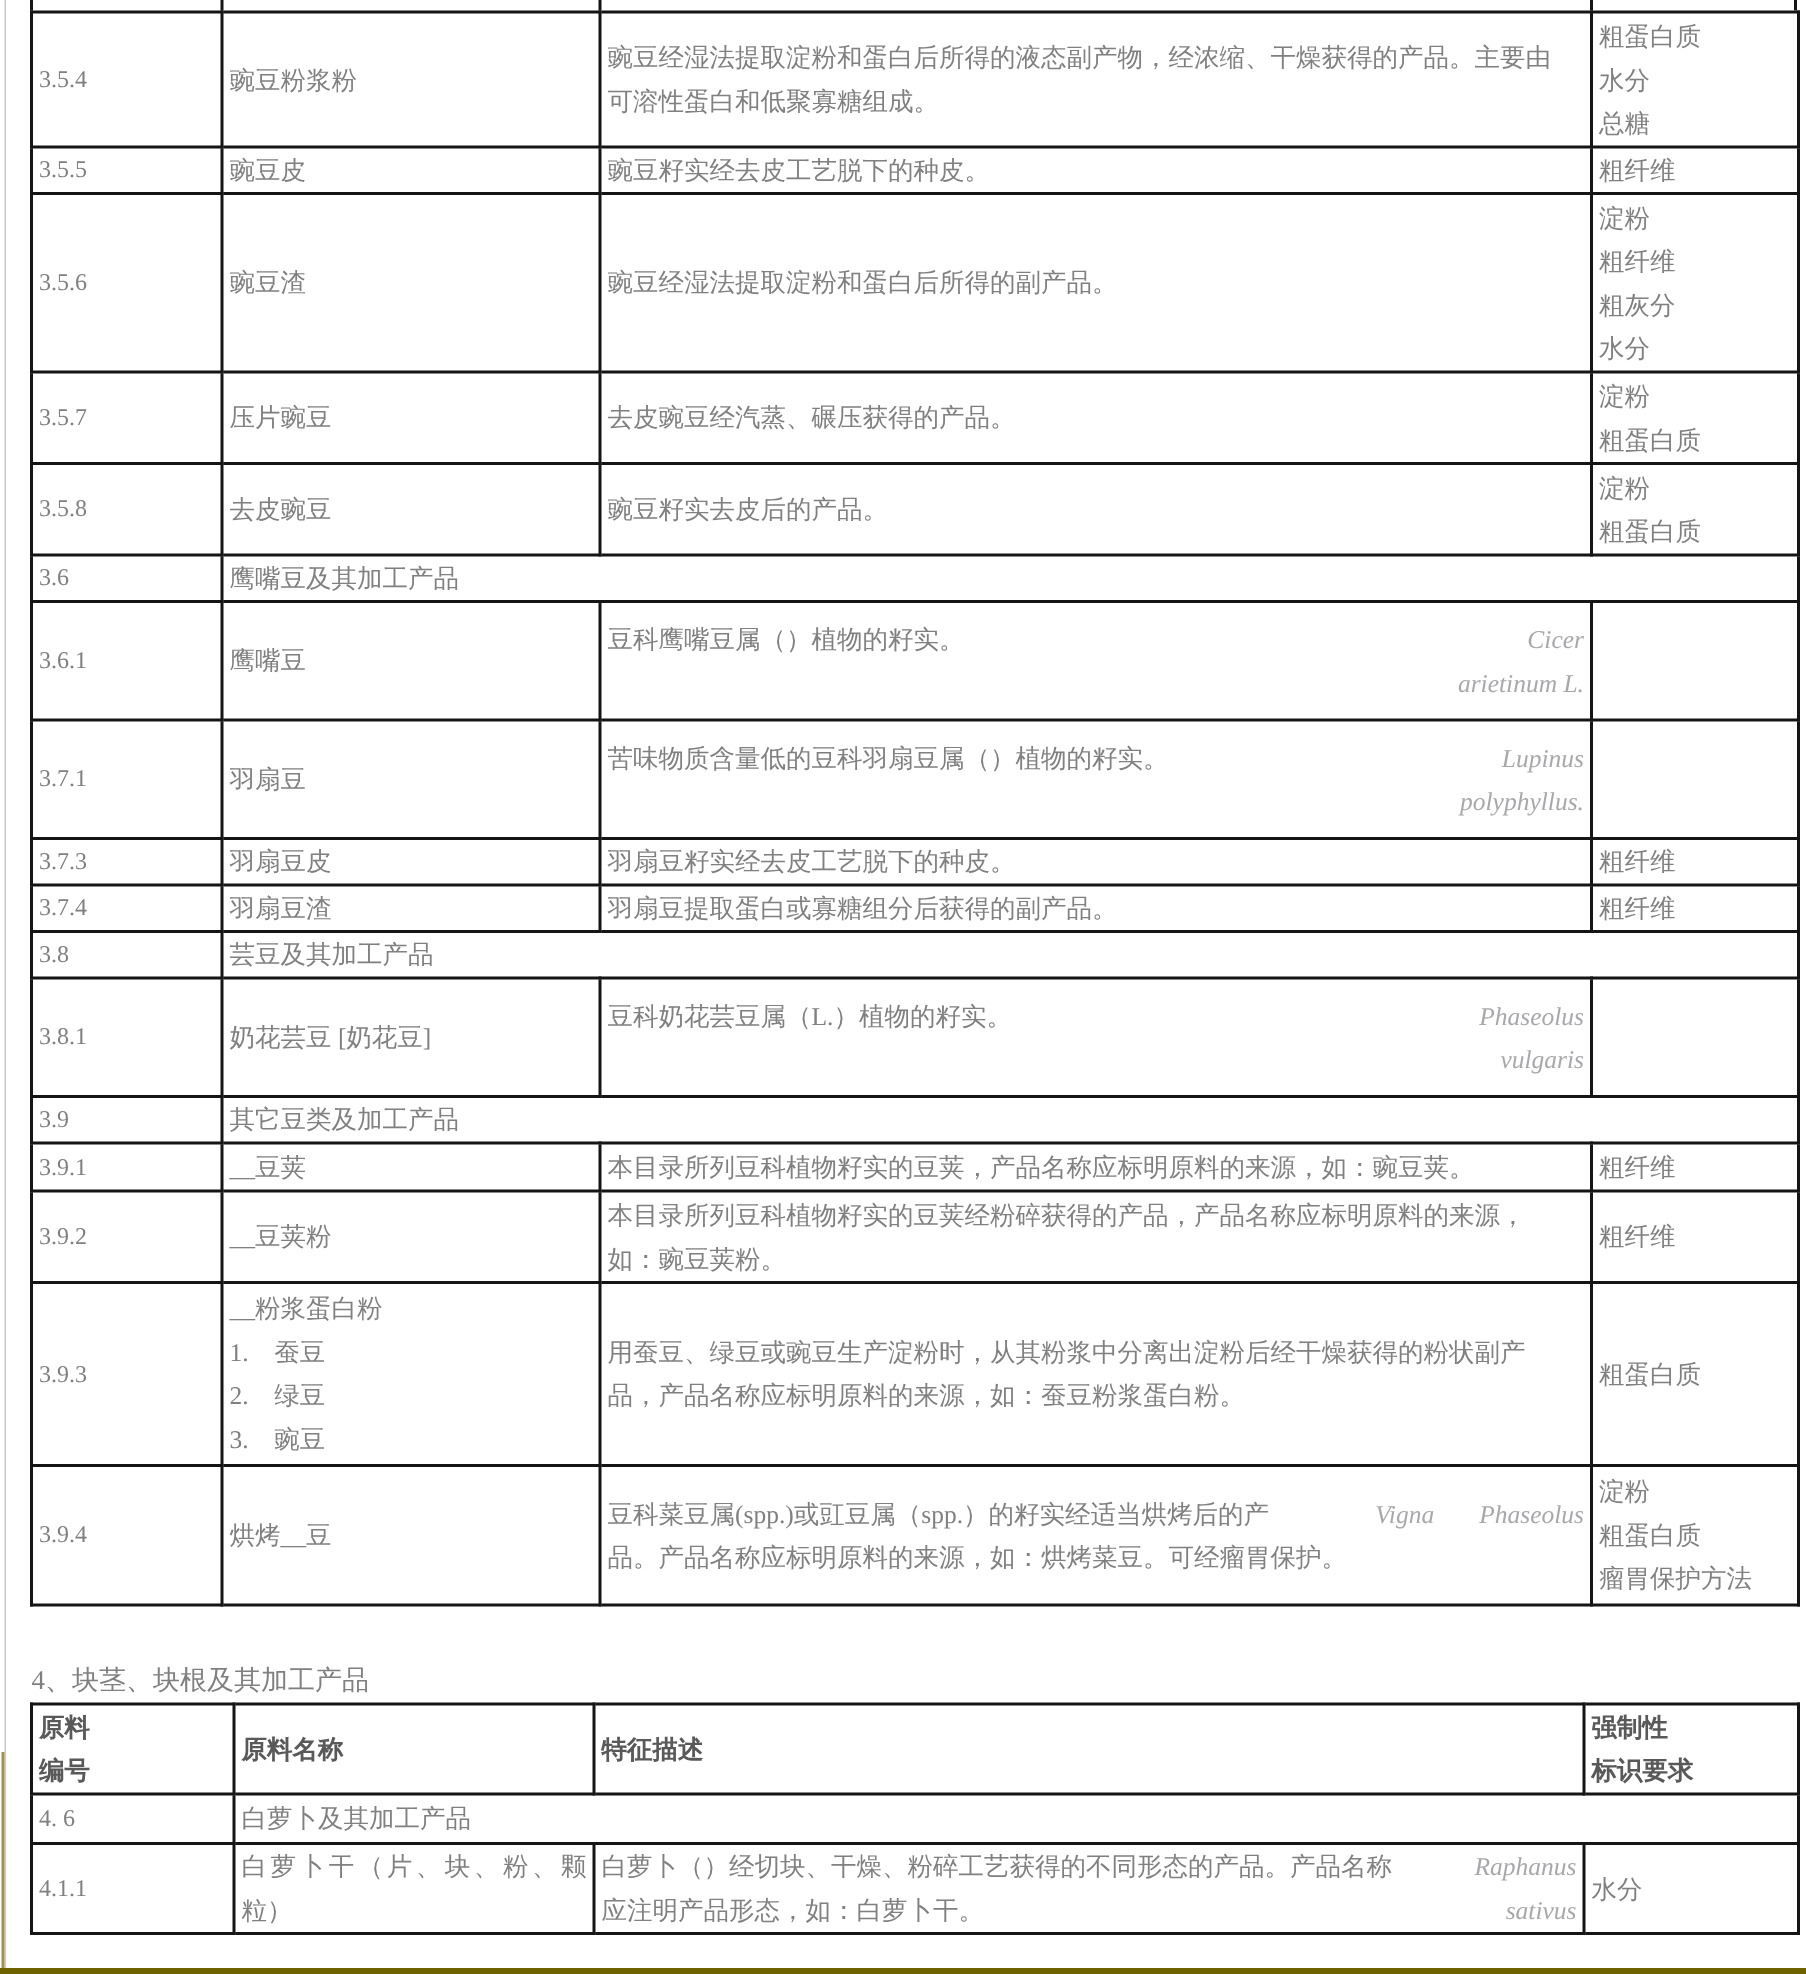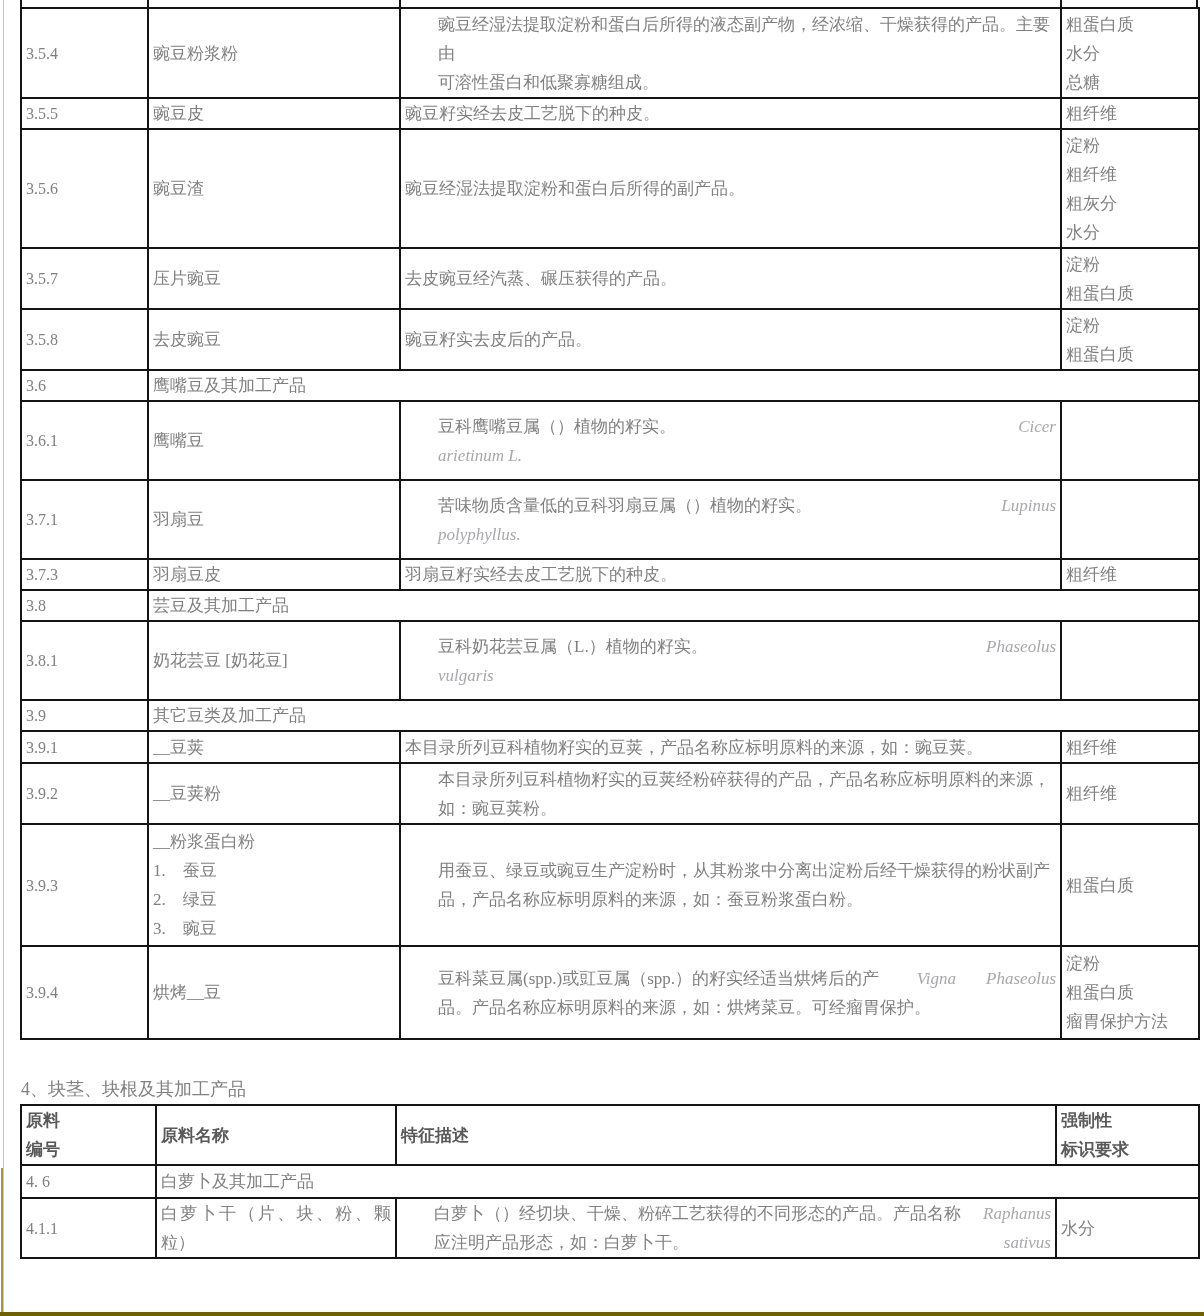--- a/index.html
+++ b/index.html
@@ -22,25 +22,25 @@
   .tstub .s1{width:127px;border-right:2px solid #151515;}
   .tstub .s2{width:252px;border-right:2px solid #151515;}
   .tstub .s3{width:661px;border-right:2px solid #151515;}
   .tstub .s4{flex:1;}
 
   table{border-collapse:collapse;table-layout:fixed;margin-left:20px;}
   td{border:2px solid #151515;padding:0 4px;vertical-align:middle;
      font-size:17px;line-height:29px;overflow:hidden;}
   .c-id{font-size:16px;}
   .latin{color:#a8a8ac;white-space:nowrap;font-style:italic;}
-  .dl{min-height:29px;margin-left:33px;}
+  .dl{min-height:29px;}
   .flex{display:flex;align-items:center;}
   .ml-auto{margin-left:auto;}
   .gap{margin-left:30px;}
-  .right{text-align:left;}
+  .right{text-align:right;}
   .justify{text-align:justify;}
 
   
   .h90{height:90px}.h31{height:31px}.h119{height:119px}.h61{height:61px}
   .h30{height:30px}.h62{height:79px}.h32{height:32px}.h122{height:122px}
   .h93{height:93px}.h54{height:54px}.h33{height:33px}.h56{height:56px}
 
   .head td{color:#595959;font-weight:bold;}
 
   .h4head{margin:36px 0 2px 21px;font-size:18px;line-height:26px;color:#808080;}
@@ -158,20 +158,26 @@
     </tr>
 
 
     <tr class="h31">
       <td class="c-id">3.7.3</td>
       <td>羽扇豆皮</td>
       <td>羽扇豆籽实经去皮工艺脱下的种皮。</td>
       <td>粗纤维</td>
     </tr>
 
+    <tr class="h30">
+      <td class="c-id">3.7.4</td>
+      <td>羽扇豆渣</td>
+      <td>羽扇豆提取蛋白或寡糖组分后获得的副产品。</td>
+      <td>粗纤维</td>
+    </tr>
 
     <tr class="h30">
       <td class="c-id">3.8</td>
       <td colspan="3">芸豆及其加工产品</td>
     </tr>
 
     <tr class="h62">
       <td class="c-id">3.8.1</td>
       <td>奶花芸豆 [奶花豆]</td>
       <td>

